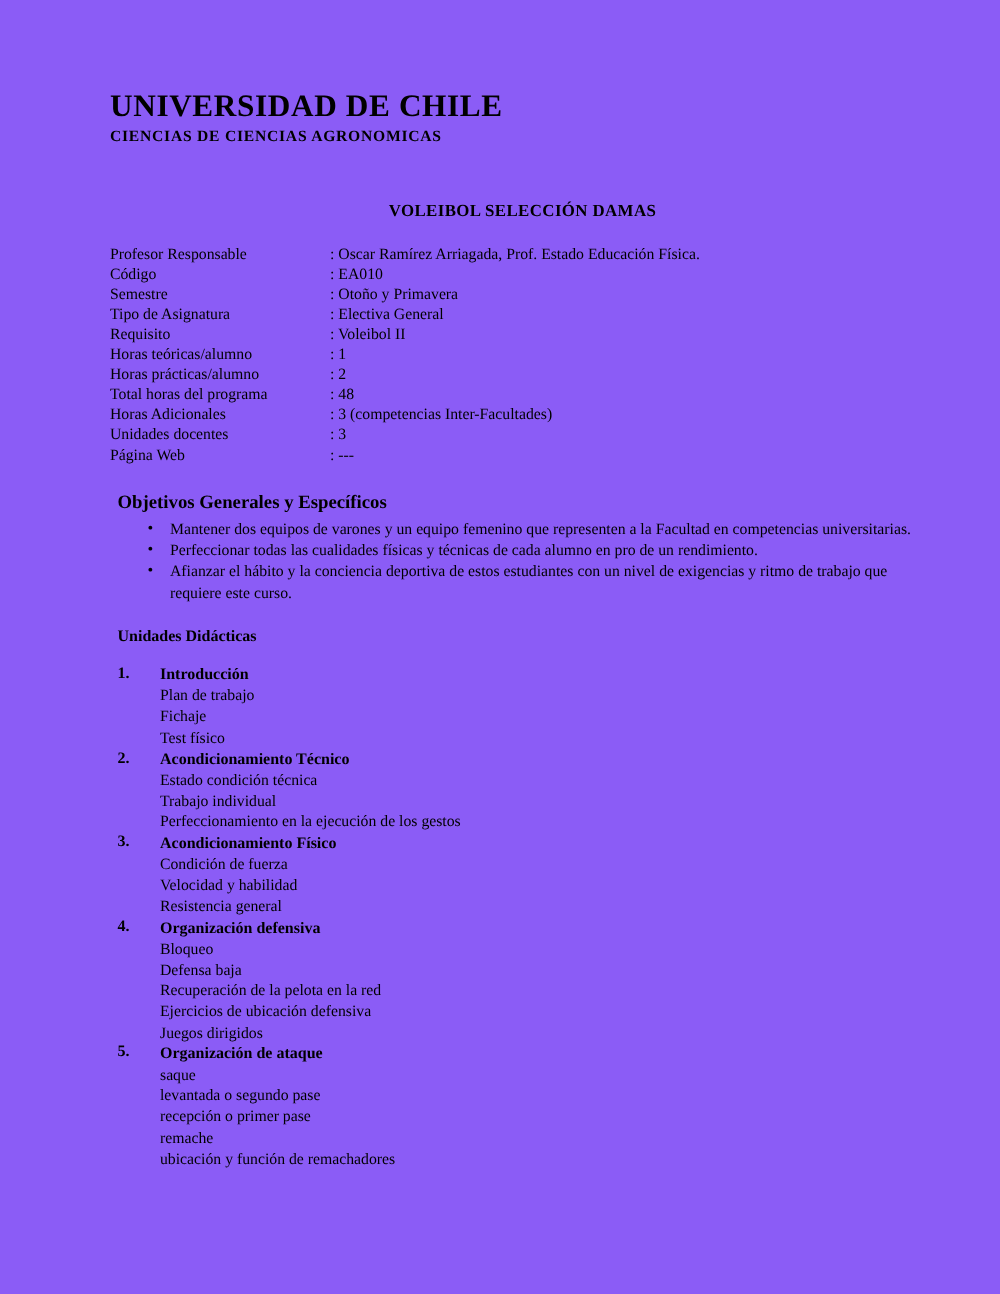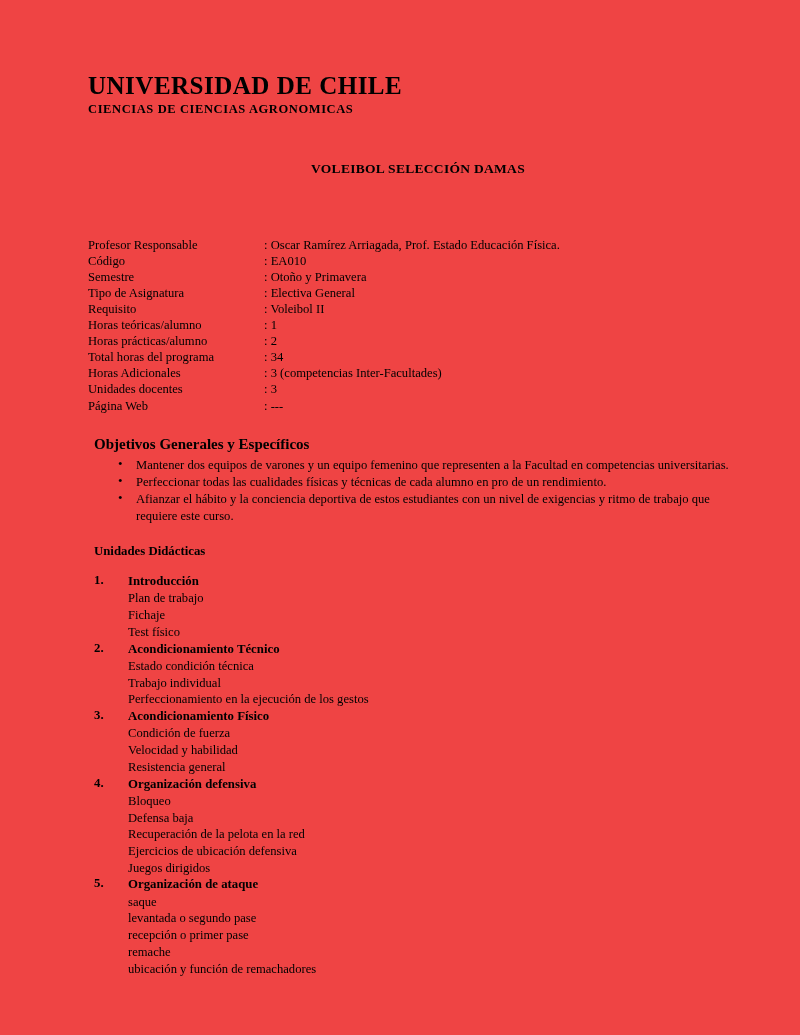--- a/index.html
+++ b/index.html
@@ -8,21 +8,21 @@
     background: #ffffff;
   }
   body {
     font-family: "Liberation Serif", serif;
     color: #000000;
   }
   .page {
     position: relative;
     width: 800px;
     height: 1035px;
-    background: #ef4444;
+    background: #8b5cf6;
     box-sizing: border-box;
     padding: 72px 52px 0 88px;
     overflow: hidden;
   }
   .univ-title {
     font-family: "Liberation Serif", serif;
     font-weight: bold;
     font-size: 25px;
     letter-spacing: 0.5px;
     line-height: 1.1;
@@ -37,21 +37,21 @@
     line-height: 1.2;
   }
   .doc-title {
     text-align: center;
     font-weight: bold;
     font-size: 13.5px;
     letter-spacing: 0.3px;
     margin: 44px 0 0 0;
   }
   .info-table {
-    margin-top: 60px;
+    margin-top: 18px;
     border-collapse: collapse;
     font-size: 12.6px;
   }
   .info-table td {
     padding: 0;
     line-height: 1.28;
     vertical-align: top;
     white-space: nowrap;
   }
   .info-table td.label {
@@ -163,21 +163,21 @@
       <tr>
         <td class="label">Horas teóricas/alumno</td>
         <td class="value">: 1</td>
       </tr>
       <tr>
         <td class="label">Horas prácticas/alumno</td>
         <td class="value">: 2</td>
       </tr>
       <tr>
         <td class="label">Total horas del programa</td>
-        <td class="value">: 34</td>
+        <td class="value">: 48</td>
       </tr>
       <tr>
         <td class="label">Horas Adicionales</td>
         <td class="value">: 3 (competencias Inter-Facultades)</td>
       </tr>
       <tr>
         <td class="label">Unidades docentes</td>
         <td class="value">: 3</td>
       </tr>
       <tr>

